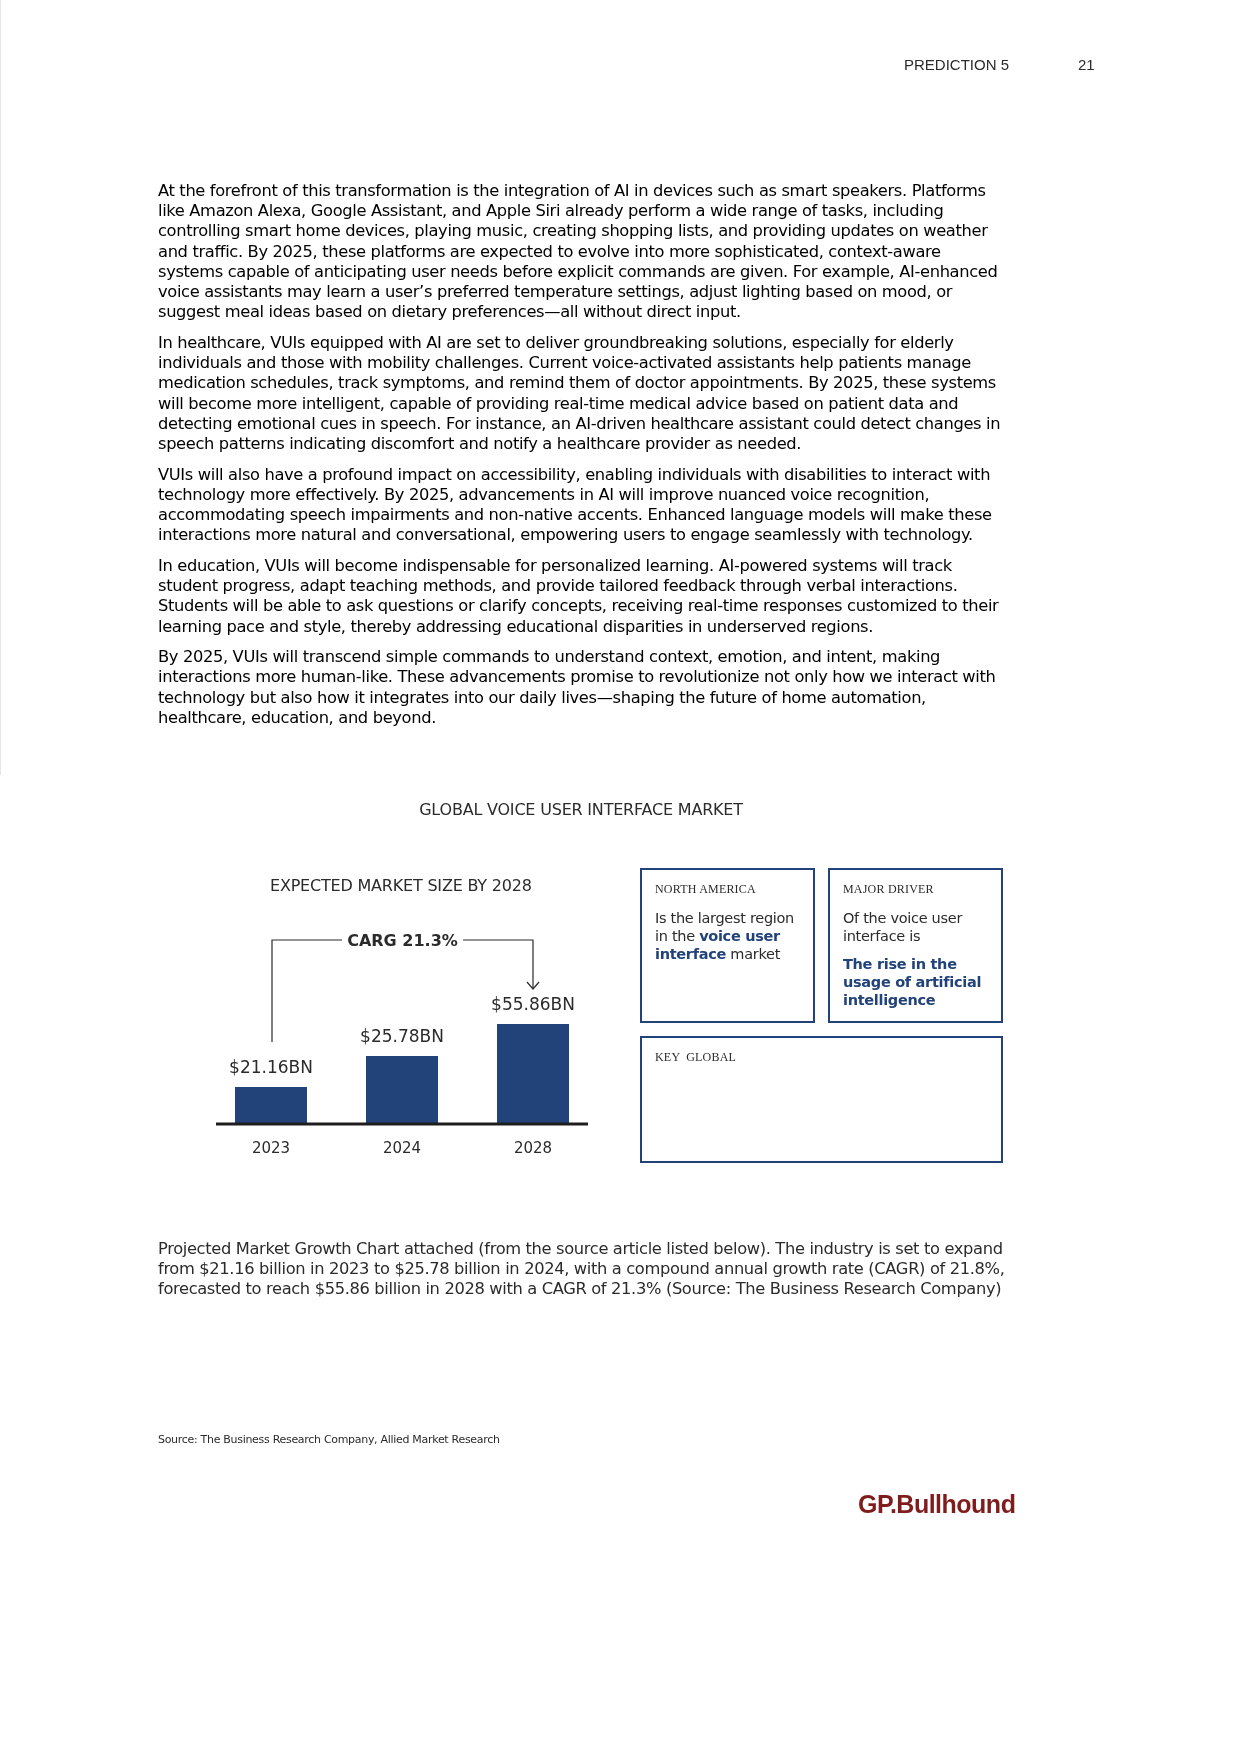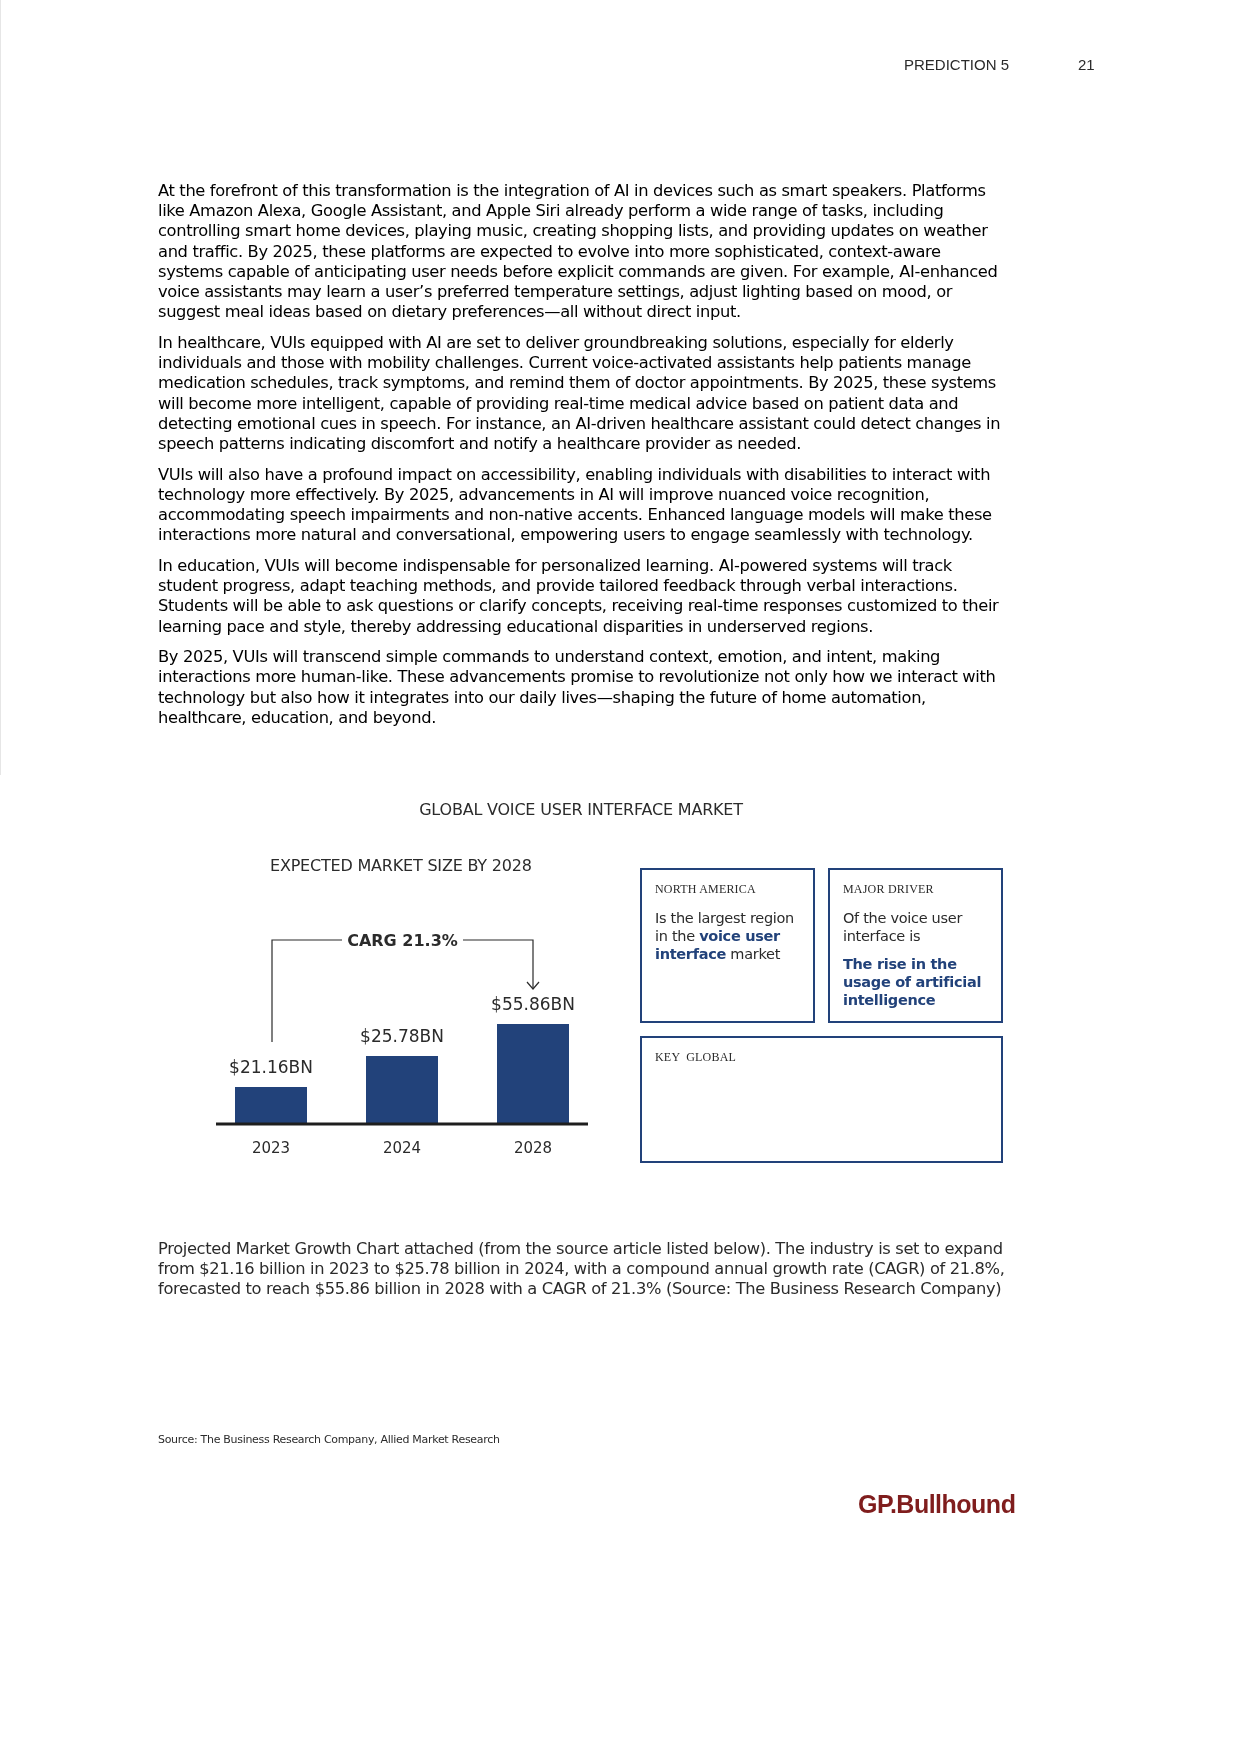--- a/index.html
+++ b/index.html
@@ -21,21 +21,21 @@
     font-family: "DejaVu Sans", sans-serif; font-size: 16.3px; line-height: 20.2px;
     color: #000000; letter-spacing: -0.35px;
   }
   .body-text p { margin: 0 0 10.5px 0; }
 
   .infographic-title {
     position: absolute; left: 0; width: 1162px; top: 800px; text-align: center;
     font-size: 16px; color: #2b2b2b; letter-spacing: -0.2px;
   }
   .chart-subtitle {
-    position: absolute; left: 270px; top: 856px; font-size: 16px; color: #2b2b2b; letter-spacing: -0.2px;
+    position: absolute; left: 270px; top: 876px; font-size: 16px; color: #2b2b2b; letter-spacing: -0.2px;
   }
   svg.chart { position: absolute; left: 200px; top: 920px; width: 400px; height: 250px; overflow: visible; }
   .chart text { font-family: "DejaVu Sans", sans-serif; fill: #2b2b2b; }
 
   .card {
     position: absolute; border: 2px solid #22427a; box-sizing: border-box; background: #fff;
     padding: 12px 13px;
   }
   .card .card-title {
     font-family: Liberation Serif, serif; font-size: 12px; color: #2b2b2b; letter-spacing: 0.2px;

